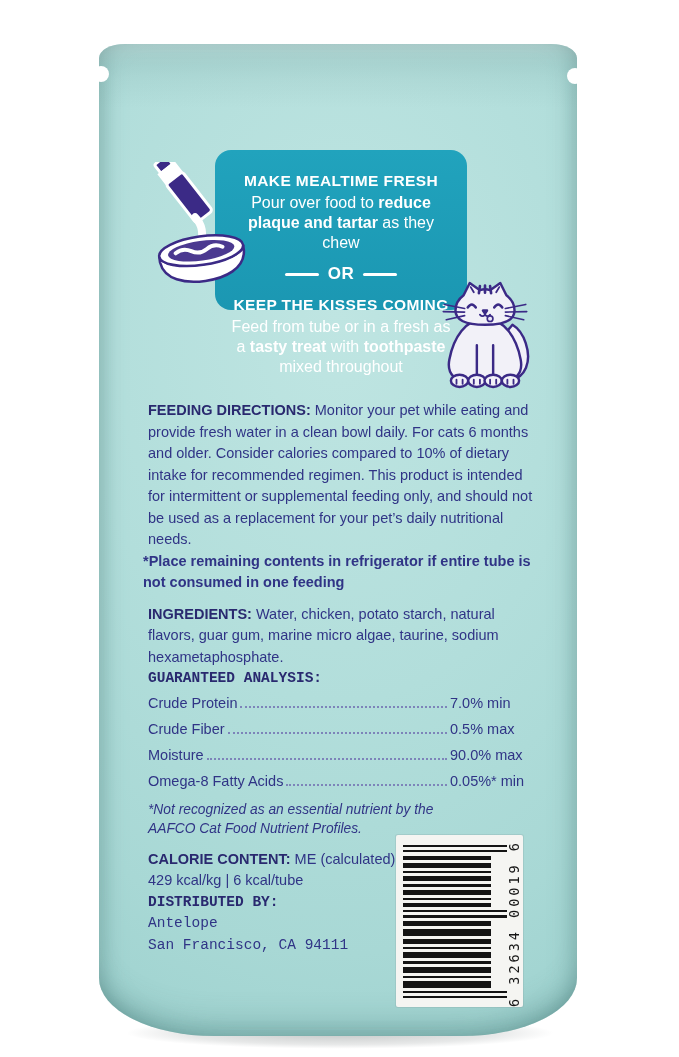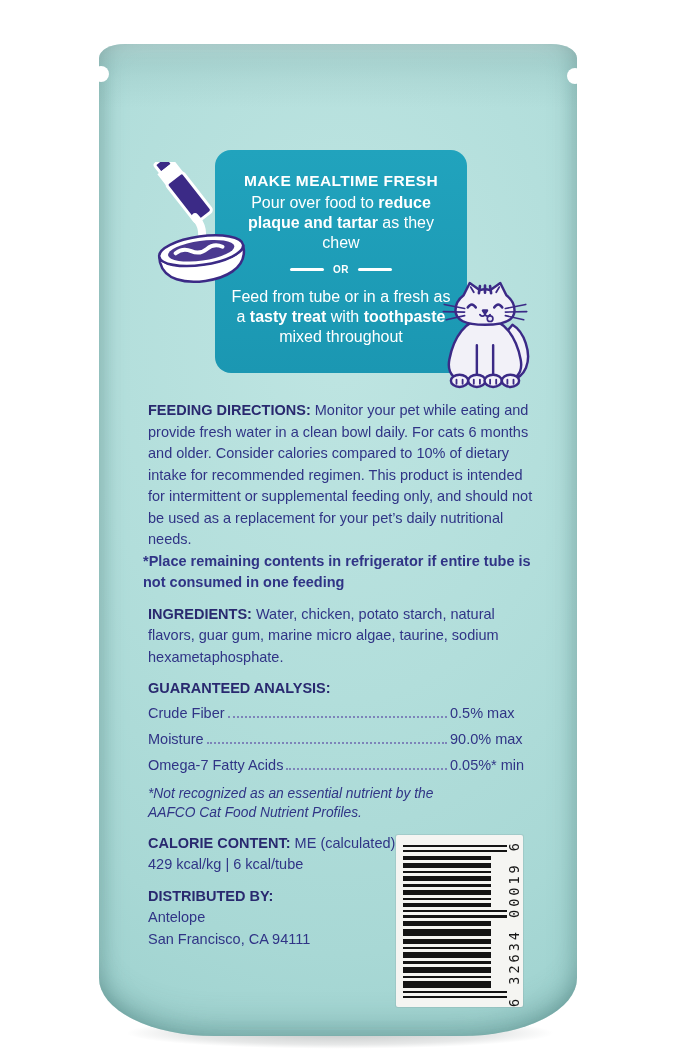--- a/index.html
+++ b/index.html
@@ -14,39 +14,39 @@
                inset -16px 0 26px -16px rgba(70,120,118,.55),
                inset 0 -28px 34px -22px rgba(60,110,108,.45),
                inset 0 14px 18px -10px rgba(255,255,255,.55);}
   .seal{position:absolute;left:0;top:0;width:100%;height:64px;
     border-radius:26px 26px 0 0 / 14px 14px 0 0;
     background:linear-gradient(180deg,rgba(110,155,152,.30),rgba(110,155,152,.10) 55%,rgba(110,155,152,0));}
   .notch{position:absolute;width:16px;height:16px;border-radius:50%;background:#fff;}
   .notch.left{left:-6px;top:22px;}
   .notch.right{right:-6px;top:24px;}
 
-  .promo-box{position:absolute;left:116px;top:106px;width:252px;height:223px;
+  .promo-box{position:absolute;left:116px;top:106px;width:252px;height:160px;
     background:linear-gradient(180deg,#21a3bd,#1b97b2);border-radius:16px;
     color:#fff;text-align:center;box-sizing:border-box;padding:22px 14px 0 14px;}
   .promo-h{font-weight:bold;font-size:15.5px;letter-spacing:.4px;margin:0 0 3px 0;}
   .promo-p{font-size:16px;line-height:20px;margin:0;}
   .or-divider{display:flex;align-items:center;justify-content:center;gap:9px;margin:11px 0 12px 0;}
   .or-divider .line{width:34px;height:3px;background:#fff;border-radius:2px;}
-  .or-divider .or{font-weight:bold;font-size:10px;letter-spacing:.5px;}
+  .or-divider .or{font-weight:bold;font-size:17px;letter-spacing:.5px;}
 
   .illus{position:absolute;}
   .illus.bowl{left:38px;top:118px;width:128px;height:132px;}
   .illus.cat{left:335px;top:236px;width:102px;height:112px;}
 
   .content{position:absolute;left:49px;top:356px;width:386px;color:#303486;
     font-size:14.5px;line-height:21.5px;}
   .lbl{font-weight:bold;color:#29296f;}
   .sec{margin:0;}
   .note{margin:0 0 0 -5px;font-weight:bold;}
-  .mt-sm{margin-top:10px;} .mt-md{margin-top:10px;}
+  .mt-sm{margin-top:10px;} .mt-md{margin-top:0;font-family:Liberation Mono, monospace;}
   .ga-row{display:flex;align-items:baseline;line-height:26px;}
   .ga-label{flex:none;}
   .ga-dots{flex:1;border-bottom:2px dotted #7d84b9;margin:0 3px 6px 3px;}
   .ga-value{flex:none;width:84px;}
   .footnote{font-style:italic;font-size:13.8px;line-height:19.5px;width:330px;margin-top:6px;}
   .narrow{width:256px;}
   .bold-claim{font-weight:bold;}
   .dist-line{line-height:21px;}
 
   .barcode{position:absolute;left:297px;top:791px;width:127px;height:172px;
@@ -69,20 +69,21 @@
     <div class="notch right"></div>
 
     <div class="promo-box">
       <div class="promo-h">MAKE MEALTIME FRESH</div>
       <p class="promo-p"><span>Pour over food to </span><b>reduce plaque and tartar</b><span> as they chew</span></p>
       <div class="or-divider">
         <span class="line"></span>
         <span class="or">OR</span>
         <span class="line"></span>
       </div>
+      <div class="promo-h">KEEP THE KISSES COMING</div>
       <p class="promo-p"><span>Feed from tube or in a fresh as a </span><b>tasty treat</b><span> with </span><b>toothpaste</b><span> mixed throughout</span></p>
     </div>
 
     <svg class="illus bowl" viewBox="0 0 130 134">
       <g transform="translate(16,4) rotate(-38)">
         <rect x="2" y="0" width="15" height="11" rx="2" fill="#3b2a86" stroke="#fff" stroke-width="3"></rect>
         <rect x="0" y="11" width="19" height="12" fill="#ffffff" stroke="#fff" stroke-width="3"></rect>
         <rect x="-1" y="23" width="21" height="50" rx="3" fill="#3b2a86" stroke="#fff" stroke-width="3"></rect>
       </g>
       <path d="M59 56 C66 63 68 73 64 85" fill="none" stroke="#fff" stroke-width="8" stroke-linecap="round"></path>
@@ -118,31 +119,36 @@
     <div class="content">
 
       <p class="sec"><span class="lbl">FEEDING DIRECTIONS:</span><span> Monitor your pet while eating and provide fresh water in a clean bowl daily. For cats 6 months and older. Consider calories compared to 10% of dietary intake for recommended regimen. This product is intended for intermittent or supplemental feeding only, and should not be used as a replacement for your pet’s daily nutritional needs.</span></p>
       <p class="sec note">*Place remaining contents in refrigerator if entire tube is not consumed in one feeding</p>
 
       <p class="sec mt-sm"><span class="lbl">INGREDIENTS:</span><span> Water, chicken, potato starch, natural flavors, guar gum, marine micro algae, taurine, sodium hexametaphosphate.</span></p>
 
       <p class="sec mt-md lbl">GUARANTEED ANALYSIS:</p>
       <div>
         <div class="ga-row">
+          <span class="ga-label">Crude Protein</span>
+          <span class="ga-dots"></span>
+          <span class="ga-value">7.0% min</span>
+        </div>
+        <div class="ga-row">
           <span class="ga-label">Crude Fiber</span>
           <span class="ga-dots"></span>
           <span class="ga-value">0.5% max</span>
         </div>
         <div class="ga-row">
           <span class="ga-label">Moisture</span>
           <span class="ga-dots"></span>
           <span class="ga-value">90.0% max</span>
         </div>
         <div class="ga-row">
-          <span class="ga-label">Omega-7 Fatty Acids</span>
+          <span class="ga-label">Omega-8 Fatty Acids</span>
           <span class="ga-dots"></span>
           <span class="ga-value">0.05%* min</span>
         </div>
       </div>
       <p class="sec footnote">*Not recognized as an essential nutrient by the AAFCO Cat Food Nutrient Profiles.</p>
 
       <p class="sec mt-sm"><span class="lbl">CALORIE CONTENT:</span><span> ME (calculated)</span><br>
       <span>429 kcal/kg | 6 kcal/tube</span></p>
 
 

